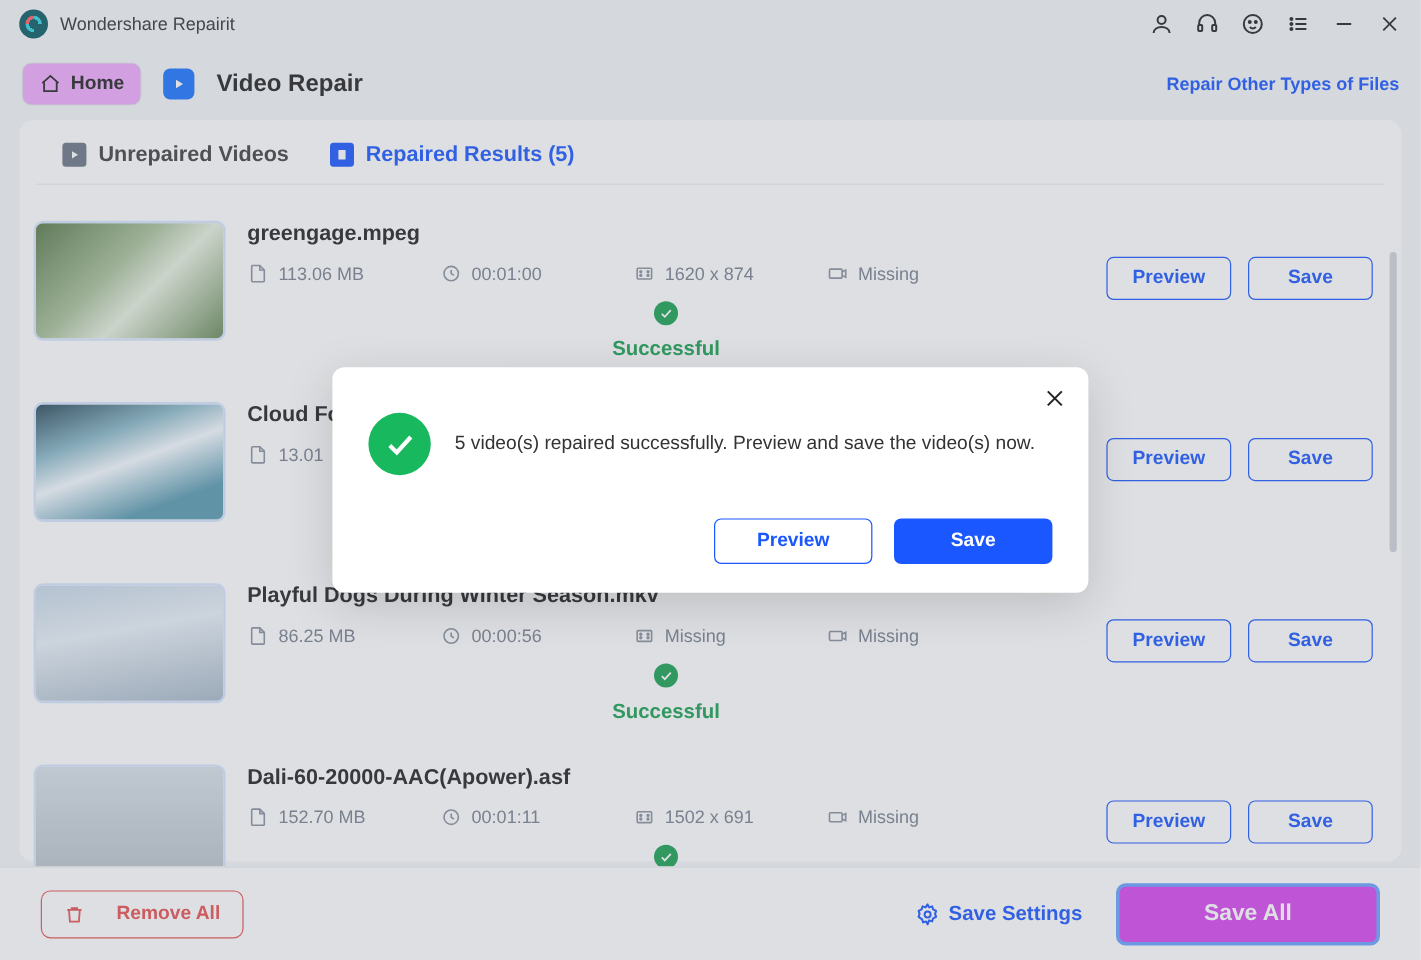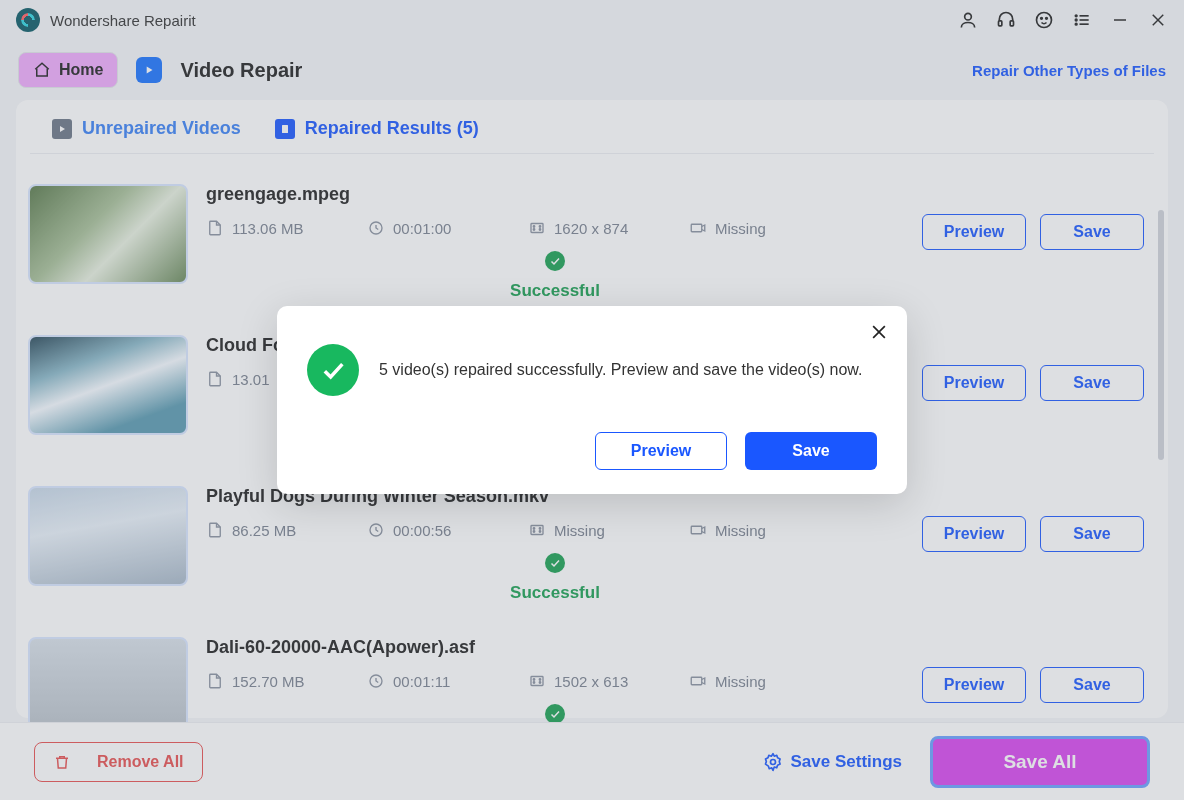--- a/index.html
+++ b/index.html
@@ -16,21 +16,21 @@
 .toolbar { height: 60px; display: flex; align-items: center; padding: 0 18px; justify-content: space-between; }
 .toolbar-left { display:flex; align-items:center; gap: 18px; }
 .home-btn { display:flex; align-items:center; gap:8px; background:#f0abfc; border:1px solid #e3e5ea; border-radius:8px; padding:8px 14px; font-size:16px; font-weight:600; color:#222; cursor:pointer;}
 .video-repair-badge { width:26px; height:26px; background:#1a73ff; border-radius:6px; display:flex; align-items:center; justify-content:center; }
 .video-repair-title { font-size:20px; font-weight:700; color:#222; }
 .repair-other { color:#1a57ff; font-size:15px; font-weight:600; cursor:pointer; }
 
 .panel { margin: 0 16px; background:#fff; border-radius:12px; padding: 18px 0 0 0; height: 618px; position:relative; }
 .tabs { display:flex; gap: 34px; padding: 0 22px 14px 22px; border-bottom:1px solid #eceef2; margin: 0 14px;}
 .tab { display:flex; align-items:center; gap:10px; font-size:18px; font-weight:700; cursor:pointer; }
-.tab.inactive { color:#3b82f6; }
+.tab.inactive { color:#404040; }
 .tab.active { color:#1a57ff; }
 .tab-ico { width:20px; height:20px; border-radius:3px; display:flex; align-items:center; justify-content:center; }
 .tab.inactive .tab-ico { background:#6b7686; }
 .tab.active .tab-ico { background:#1a57ff; }
 
 .list { padding: 20px 10px 0 12px; overflow:hidden; }
 .row { display:flex; gap:18px; padding: 10px 0 24px 0; align-items:flex-start;}
 .thumb { width:160px; height:100px; border-radius:8px; border:2px solid #d9e6ff; flex-shrink:0; }
 .info { flex:1; }
 .fname { font-size:18px; font-weight:700; color:#222; margin-bottom:14px;}
@@ -359,21 +359,21 @@
         <div class="meta-group">
               <span class="meta-icon">
                 <svg width="18" height="18" viewBox="0 0 24 24" fill="none" stroke="#8a92a0" stroke-width="1.8">
                   <rect x="4" y="6" width="16" height="12" rx="1"></rect>
                   <circle cx="8" cy="10" r="1" fill="#8a92a0"></circle>
                   <circle cx="16" cy="10" r="1" fill="#8a92a0"></circle>
                   <circle cx="8" cy="14" r="1" fill="#8a92a0"></circle>
                   <circle cx="16" cy="14" r="1" fill="#8a92a0"></circle>
                 </svg>
               </span>
-              <span>1502 x 613</span>
+              <span>1502 x 691</span>
             </div>
         <div class="meta-group">
               <span class="meta-icon">
                 <svg width="18" height="18" viewBox="0 0 24 24" fill="none" stroke="#8a92a0" stroke-width="1.8">
                   <rect x="3" y="7" width="14" height="10" rx="1"></rect>
                   <path d="M17 10l4-2v8l-4-2"></path>
                 </svg>
               </span>
               <span>Missing</span>
             </div>

